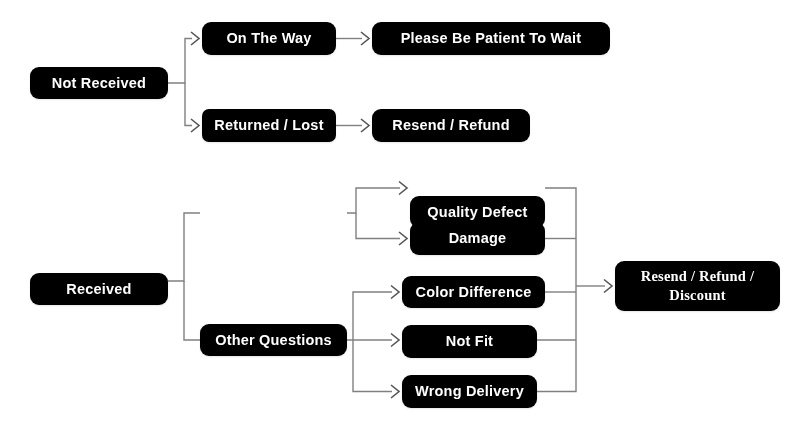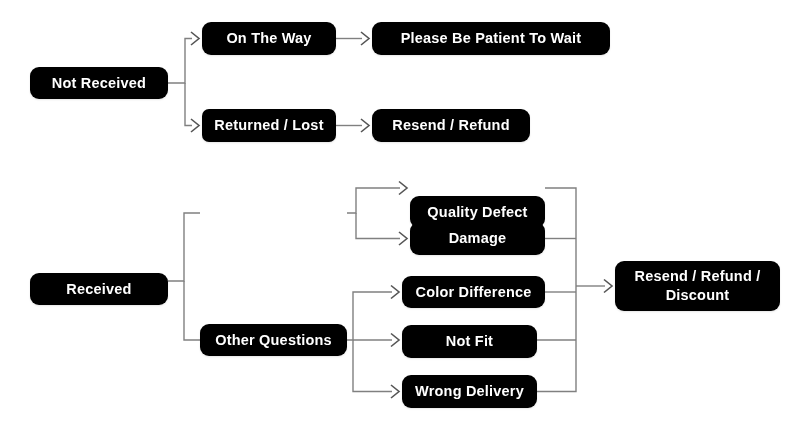--- a/index.html
+++ b/index.html
@@ -146,17 +146,17 @@
   </div>
 
   <div class="node" style="left:402px;top:325px;width:135px;height:33px;">
     <span>Not Fit</span>
   </div>
 
   <div class="node" style="left:402px;top:375px;width:135px;height:33px;">
     <span>Wrong Delivery</span>
   </div>
 
-  <div class="node two-line" style="left:615px;top:261px;width:165px;height:50px;">
+  <div class="node two-line" style="left:615px;top:261px;width:165px;height:50px;font-family:Liberation Serif, serif;">
     <span>Resend / Refund / Discount</span>
   </div>
 
 </div>
 
 </body></html>

